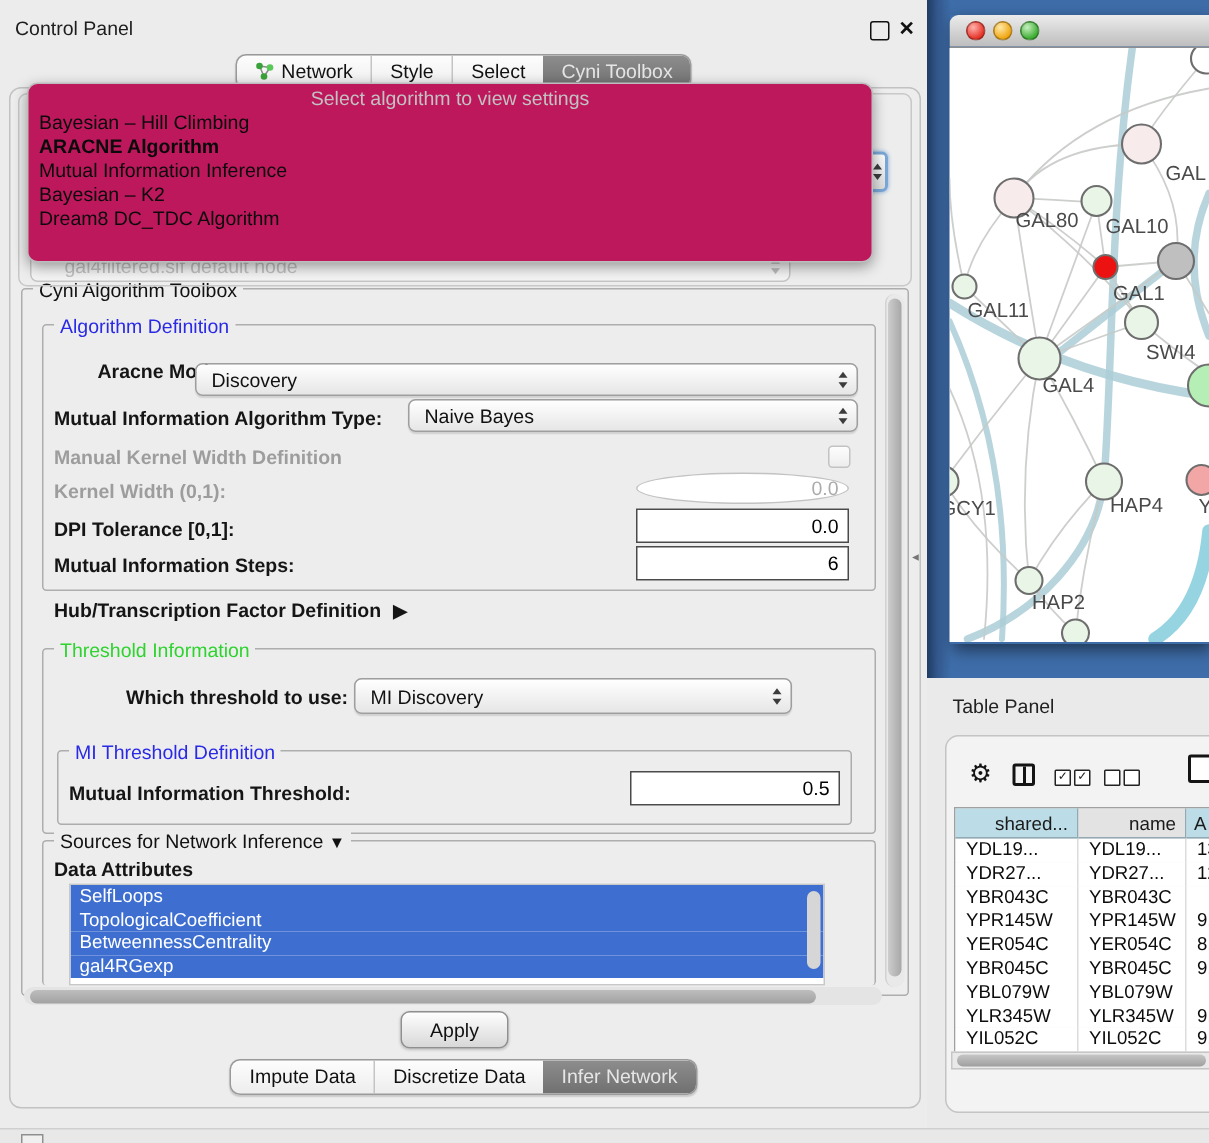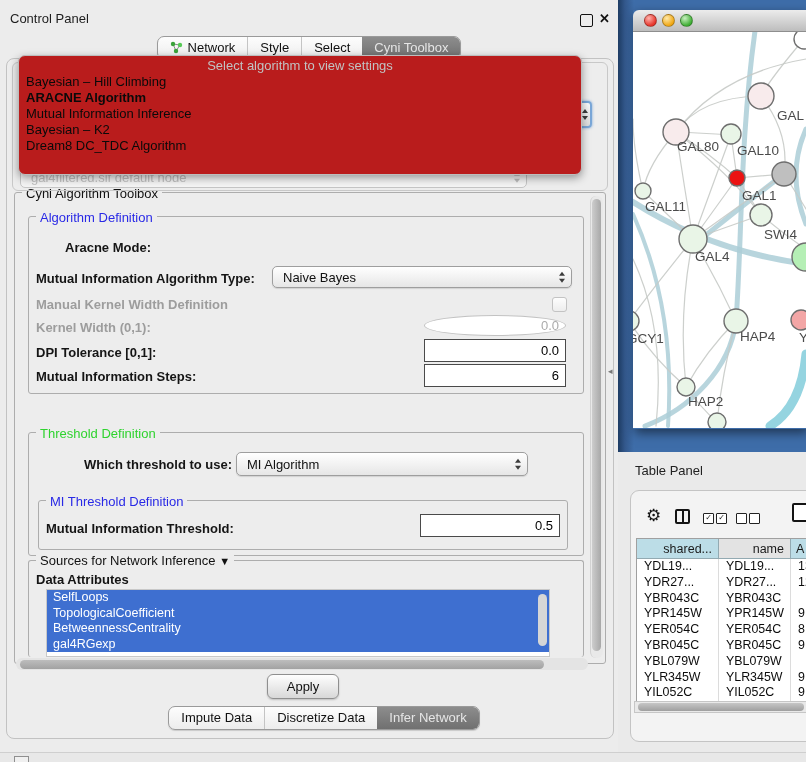--- a/index.html
+++ b/index.html
@@ -10,31 +10,31 @@
   #cp-titlebar{left:2px;top:8px;width:614px;height:24px;}
   #cp-title{position:absolute;left:8px;top:3px;font-size:13px;color:#1d1d1d;}
   #float-btn{position:absolute;left:578px;top:6px;width:11px;height:11px;border:1.6px solid #111;border-radius:2px;}
   #close-btn{position:absolute;left:597px;top:3px;font-size:13px;font-weight:bold;color:#111;}
   .tabgroup{display:flex;border:1px solid #9a9a9a;border-radius:7px;overflow:hidden;
     background:linear-gradient(#fdfdfd,#ededed);box-shadow:0 1px 1px rgba(0,0,0,.15);}
   .tab{padding:3px 12px 4px 12px;font-size:13px;color:#111;white-space:nowrap;display:flex;align-items:center;gap:5px;border-left:1px solid #c4c4c4;}
   .tab:first-child{border-left:none;}
   .tab.selected{background:linear-gradient(#8d8d8d,#707070);color:#e6e6e6;border-left:none;justify-content:flex-end;}
   #top-tabbar{left:0;top:36px;width:618px;display:flex;justify-content:center;}
-  #bottom-tabbar{left:15px;top:706px;width:618px;display:flex;justify-content:center;}
+  #bottom-tabbar{left:0;top:706px;width:618px;display:flex;justify-content:center;}
   #cp-body{left:6px;top:58px;width:606px;height:679px;border:1px solid #c2c2c2;border-radius:8px;background:#ededed;}
   
   #upper-box{left:12px;top:62px;width:594px;height:127px;border:1px solid #c8c8c8;border-radius:6px;z-index:5;}
   #bg-combo{left:20px;top:166px;width:507px;height:22px;border:1px solid #c5c5c5;border-radius:5px;
-    background:#f4f4f4;z-index:6;display:flex;align-items:center;padding-left:10px;box-sizing:border-box;
+    background:#f4f4f4;z-index:6;display:flex;align-items:center;padding-left:22px;box-sizing:border-box;
     font-size:13px;color:#c0c0c0;}
   #focus-frag{left:578px;top:101px;width:14px;height:27px;border:2px solid #7aa7d8;border-radius:4px;
     background:linear-gradient(#fafafa,#dcdcdc);box-shadow:0 0 3px #7aa7d8;z-index:6;
     display:flex;flex-direction:column;align-items:center;justify-content:center;box-sizing:border-box;}
-  #popup{left:18px;top:55px;width:562px;height:118px;background:#b91c1c;border:1px solid #bdbdbd;border-radius:7px;
+  #popup{left:18px;top:55px;width:562px;height:118px;background:#be185d;border:1px solid #bdbdbd;border-radius:7px;
     box-shadow:0 3px 9px rgba(0,0,0,.38);z-index:30;overflow:hidden;}
   #popup-ph{height:17px;line-height:17px;text-align:center;color:#c2c2c2;font-size:13px;margin-top:1px;}
   .popup-item{height:15.9px;line-height:15.9px;font-size:13px;color:#0a0a0a;padding-left:7px;white-space:nowrap;}
   .popup-item.sel{font-weight:bold;}
   
   .gbox{position:absolute;border:1px solid #adadad;border-radius:3px;}
   .gtitle{position:absolute;background:#ededed;padding:0 4px;font-size:13px;white-space:nowrap;z-index:2;}
   #fs-settings{left:14px;top:192px;width:590px;height:470px;}
   #t-settings{left:22px;top:186px;color:#111;}
   #fs-algo{left:28px;top:216px;width:554px;height:176px;}
@@ -192,20 +192,27 @@
   <div class="gbox" id="fs-settings"></div>
   <span class="gtitle" id="t-settings">Cyni Algorithm Toolbox</span>
   <div class="abs" id="settings-scroll">
       <div id="settings-thumb"></div>
     </div>
 
   <div class="gbox" id="fs-algo"></div>
   <span class="gtitle" id="t-algo">Algorithm Definition</span>
 
   <span class="blabel" id="lbl-aracne">Aracne Mode:</span>
+  <div class="combo" id="combo-aracne">
+    <span>Discovery</span>
+    <span class="stepper">
+        <span class="tri-up"></span>
+        <span class="tri-down"></span>
+      </span>
+  </div>
 
   <span class="blabel" id="lbl-mitype">Mutual Information Algorithm Type:</span>
   <div class="combo" id="combo-mitype">
     <span>Naive Bayes</span>
     <span class="stepper">
         <span class="tri-up"></span>
         <span class="tri-down"></span>
       </span>
   </div>
 
@@ -214,27 +221,28 @@
 
   <span class="glabel" id="lbl-kernel">Kernel Width (0,1):</span>
   <div class="tfield light" id="f-kernel">0.0</div>
 
   <span class="blabel" id="lbl-dpi">DPI Tolerance [0,1]:</span>
   <div class="tfield dark" id="f-dpi">0.0</div>
 
   <span class="blabel" id="lbl-steps">Mutual Information Steps:</span>
   <div class="tfield dark" id="f-steps">6</div>
 
+  <span class="abs" id="hub-row"><span>Hub/Transcription Factor Definition</span><span class="arrow">▶</span></span>
 
   <div class="gbox" id="fs-threshold"></div>
-  <span class="gtitle" id="t-threshold">Threshold Definition</span>
+  <span class="gtitle" id="t-threshold">Threshold Information</span>
 
   <span class="blabel" id="lbl-which">Which threshold to use:</span>
   <div class="combo" id="combo-which">
-    <span>MI Algorithm</span>
+    <span>MI Discovery</span>
     <span class="stepper">
         <span class="tri-up"></span>
         <span class="tri-down"></span>
       </span>
   </div>
 
   <div class="gbox" id="fs-mi"></div>
   <span class="gtitle" id="t-mi">MI Threshold Definition</span>
   <span class="blabel" id="lbl-mith">Mutual Information Threshold:</span>
   <div class="tfield dark" id="f-mith">0.5</div>

